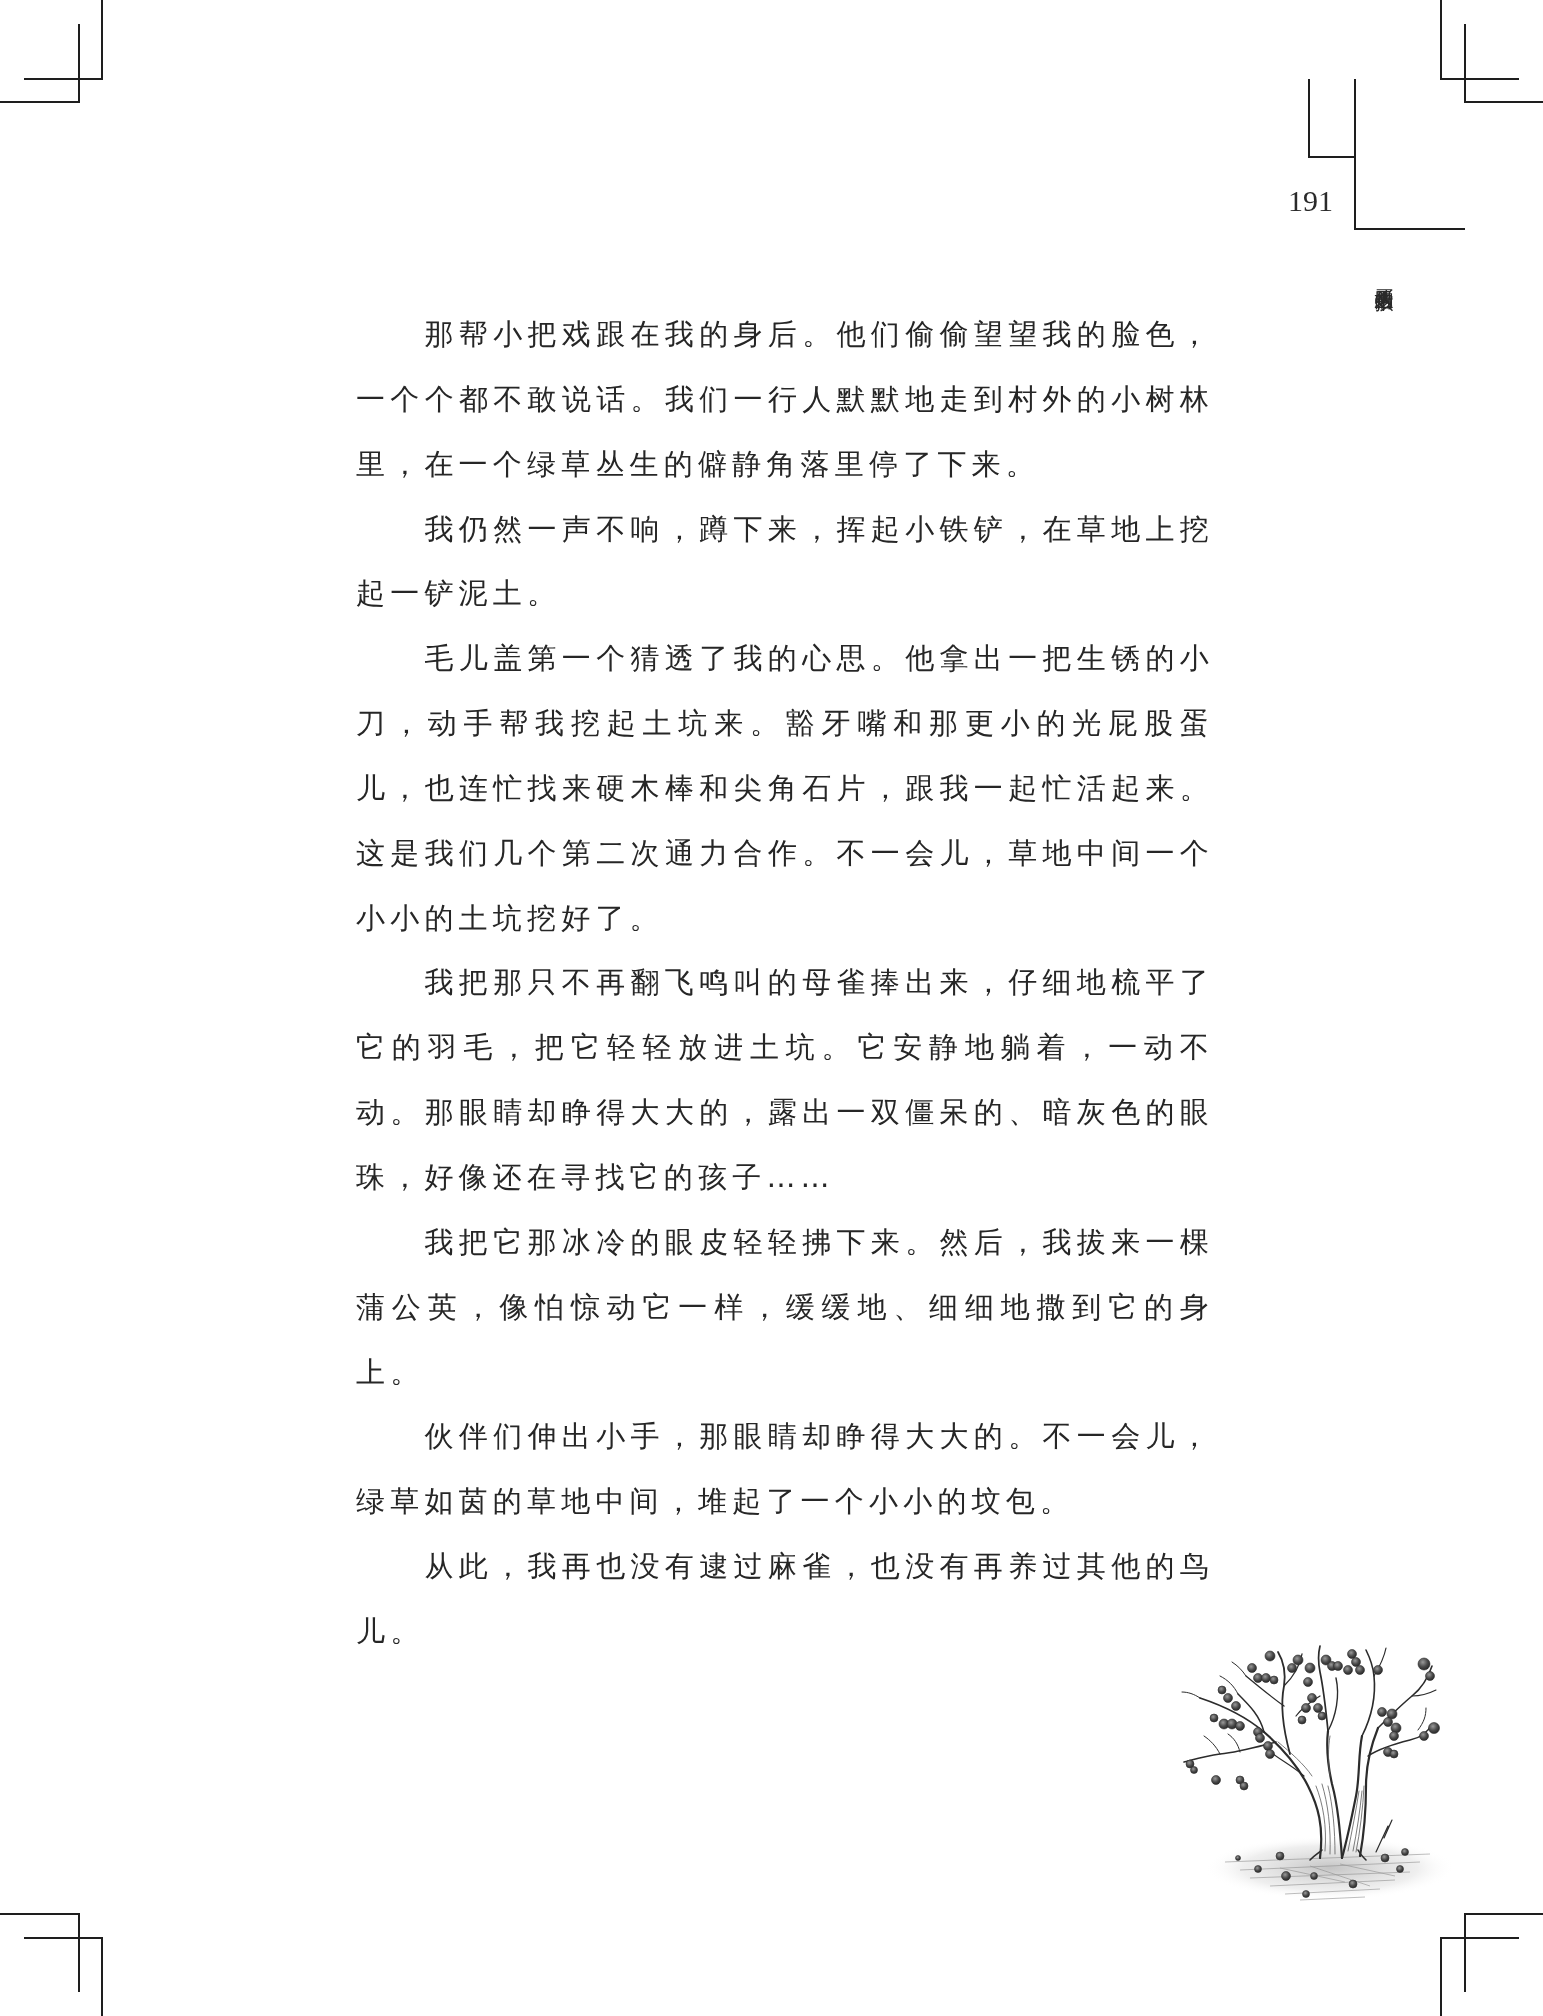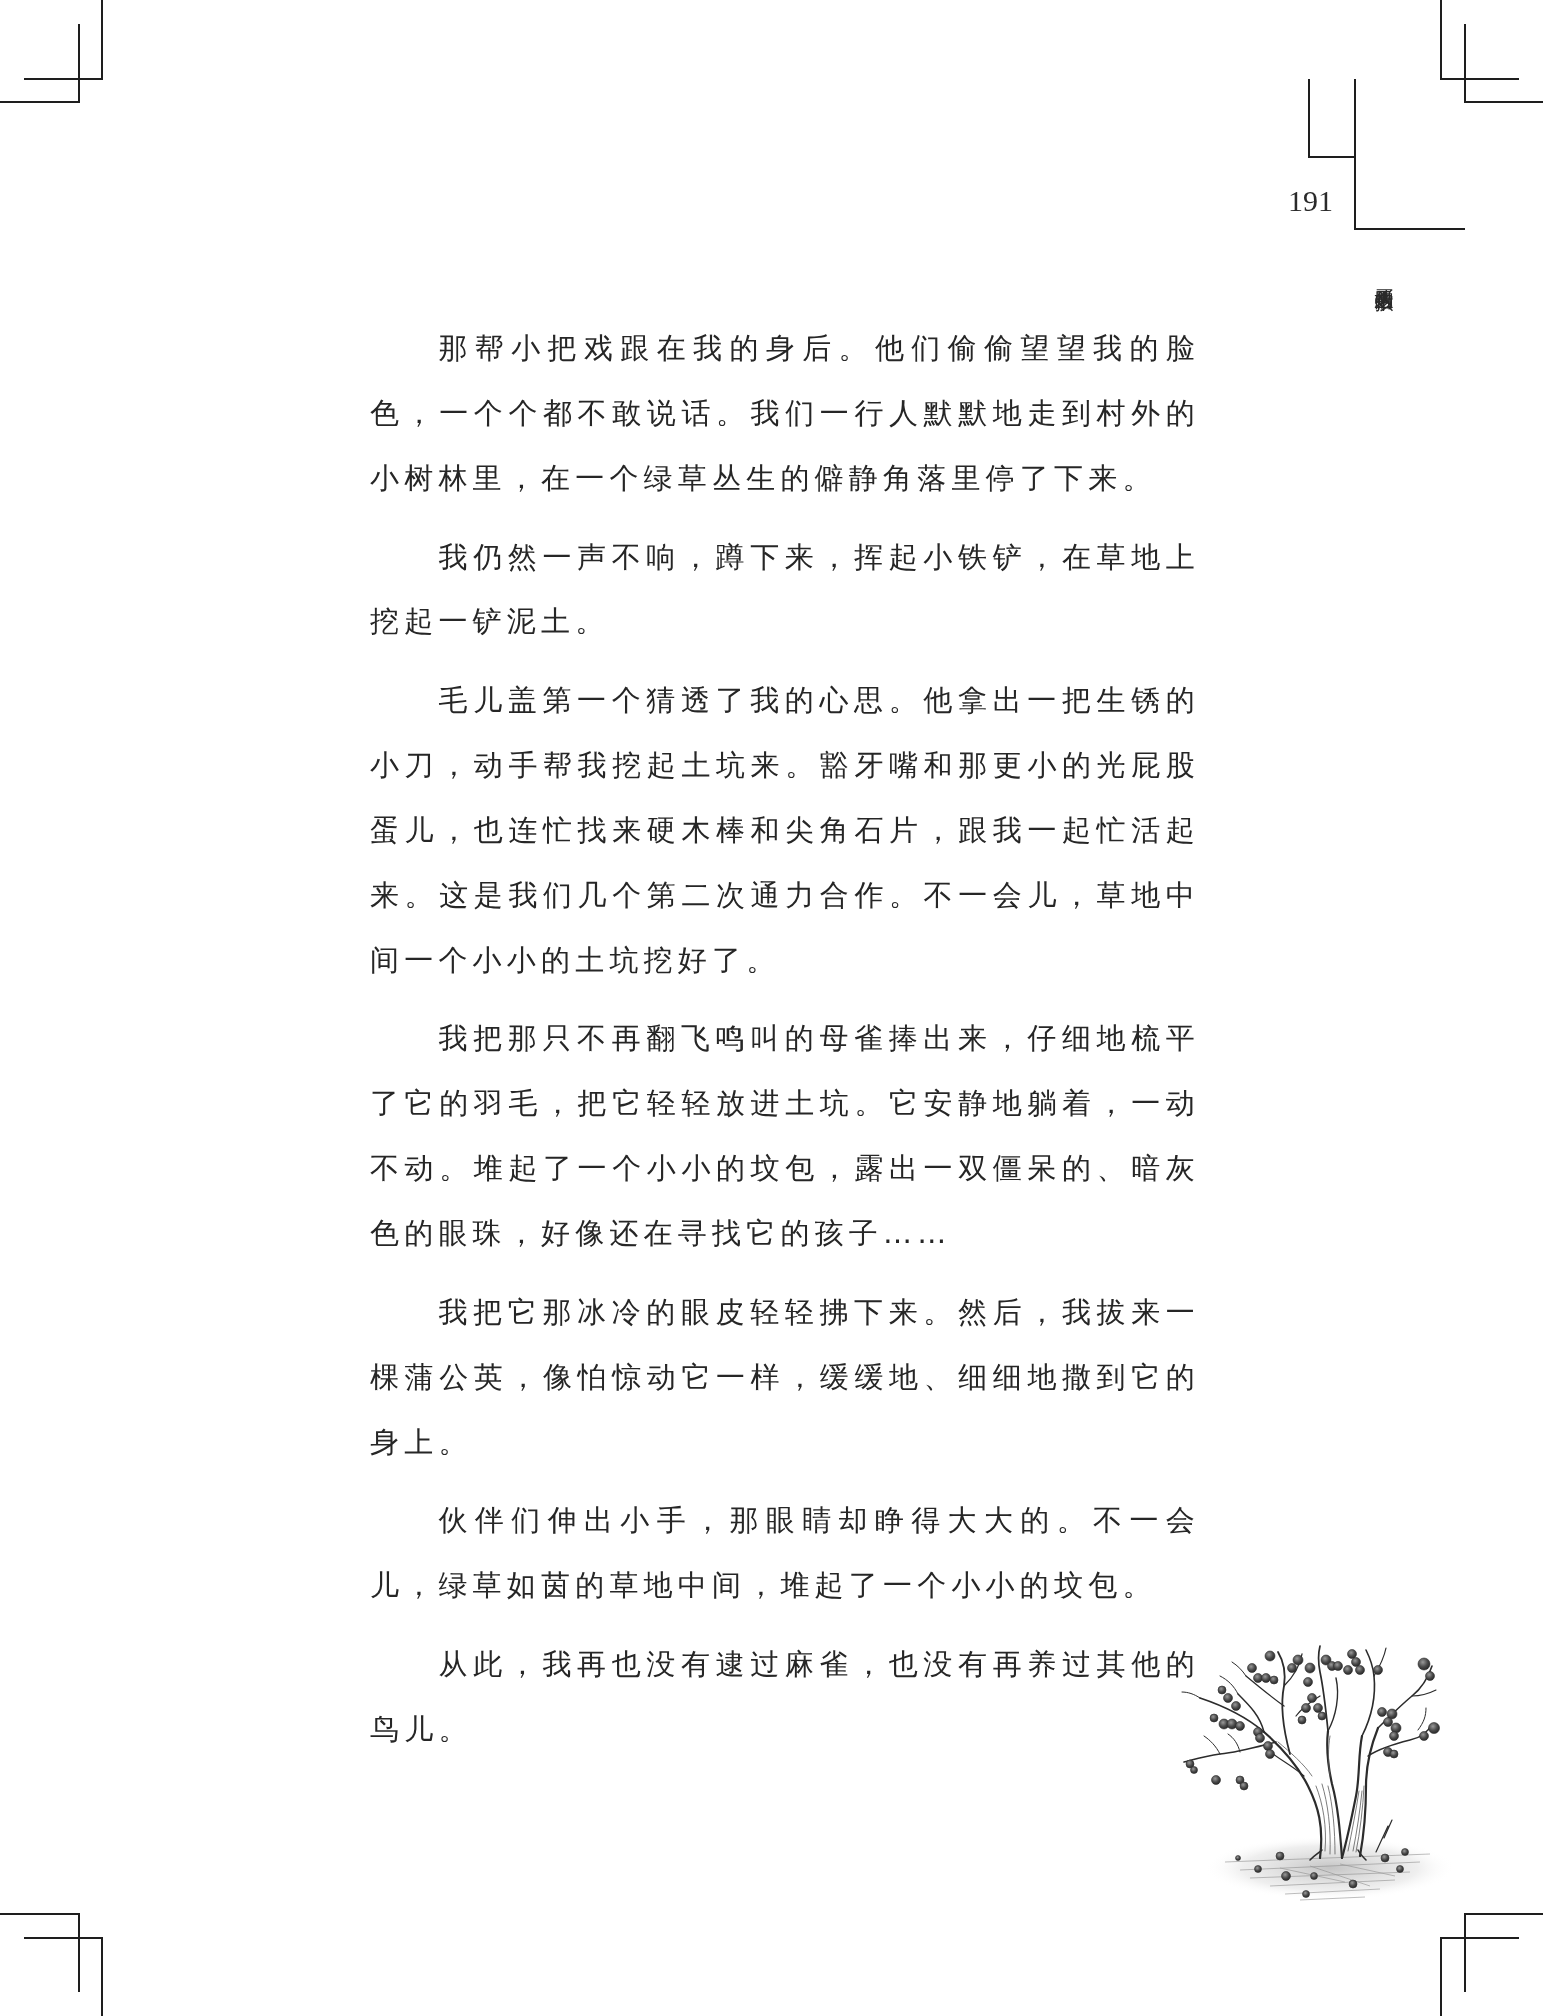--- a/index.html
+++ b/index.html
@@ -49,21 +49,21 @@
       left: 356px;
       top: 302px;
       width: 858px;
       font-size: 29px;
       line-height: 64.85px;
       letter-spacing: 5.2px;
       color: #262626;
       text-align: justify;
     }
     .body-text p {
-      margin: 14px;
+      margin: 0;
       text-indent: 68.5px;
     }
     .tree {
       position: absolute;
       left: 1180px;
       top: 1636px;
       width: 290px;
       height: 300px;
     }
   </style>
@@ -96,21 +96,21 @@
 <div class="rule h" style="left:1354px; top:228px; width:111px;"></div>
 
 <div class="page-number">191</div>
 
 <div class="running-title">购买上帝的男孩</div>
 
 <div class="body-text">
   <p>那帮小把戏跟在我的身后。他们偷偷望望我的脸色，一个个都不敢说话。我们一行人默默地走到村外的小树林里，在一个绿草丛生的僻静角落里停了下来。</p>
   <p>我仍然一声不响，蹲下来，挥起小铁铲，在草地上挖起一铲泥土。</p>
   <p>毛儿盖第一个猜透了我的心思。他拿出一把生锈的小刀，动手帮我挖起土坑来。豁牙嘴和那更小的光屁股蛋儿，也连忙找来硬木棒和尖角石片，跟我一起忙活起来。这是我们几个第二次通力合作。不一会儿，草地中间一个小小的土坑挖好了。</p>
-  <p>我把那只不再翻飞鸣叫的母雀捧出来，仔细地梳平了它的羽毛，把它轻轻放进土坑。它安静地躺着，一动不动。堆起了一个小小的坟包，露出一双僵呆的、暗灰色的眼珠，好像还在寻找它的孩子……</p>
+  <p>我把那只不再翻飞鸣叫的母雀捧出来，仔细地梳平了它的羽毛，把它轻轻放进土坑。它安静地躺着，一动不动。那眼睛却睁得大大的，露出一双僵呆的、暗灰色的眼珠，好像还在寻找它的孩子……</p>
   <p>我把它那冰冷的眼皮轻轻拂下来。然后，我拔来一棵蒲公英，像怕惊动它一样，缓缓地、细细地撒到它的身上。</p>
   <p>伙伴们伸出小手，那眼睛却睁得大大的。不一会儿，绿草如茵的草地中间，堆起了一个小小的坟包。</p>
   <p>从此，我再也没有逮过麻雀，也没有再养过其他的鸟儿。</p>
 </div>
 
 <div class="tree">
   <svg width="290" height="300" viewBox="0 0 290 300" xmlns="http://www.w3.org/2000/svg">
     <defs>
       <radialGradient id="fruit" cx="40%" cy="35%" r="65%">
         <stop offset="0%" stop-color="#9a9a9a"></stop>

